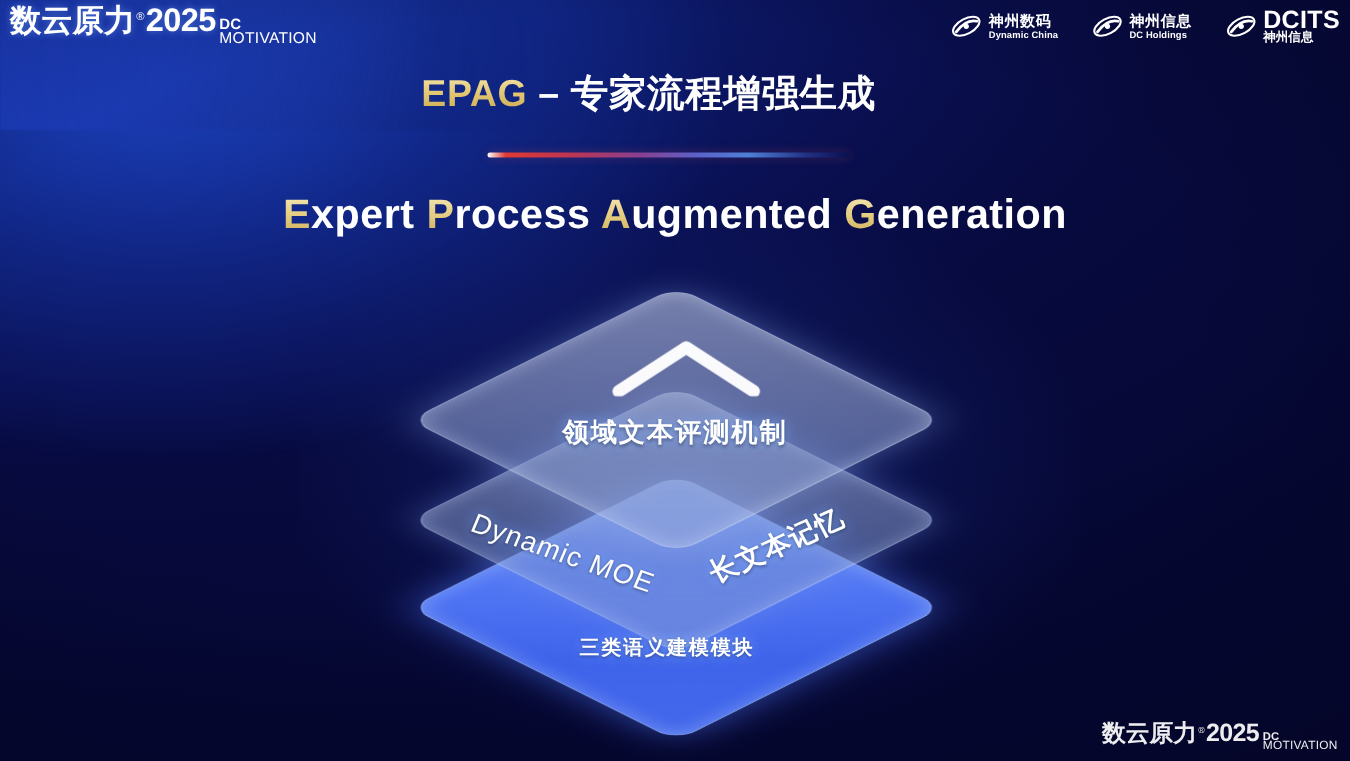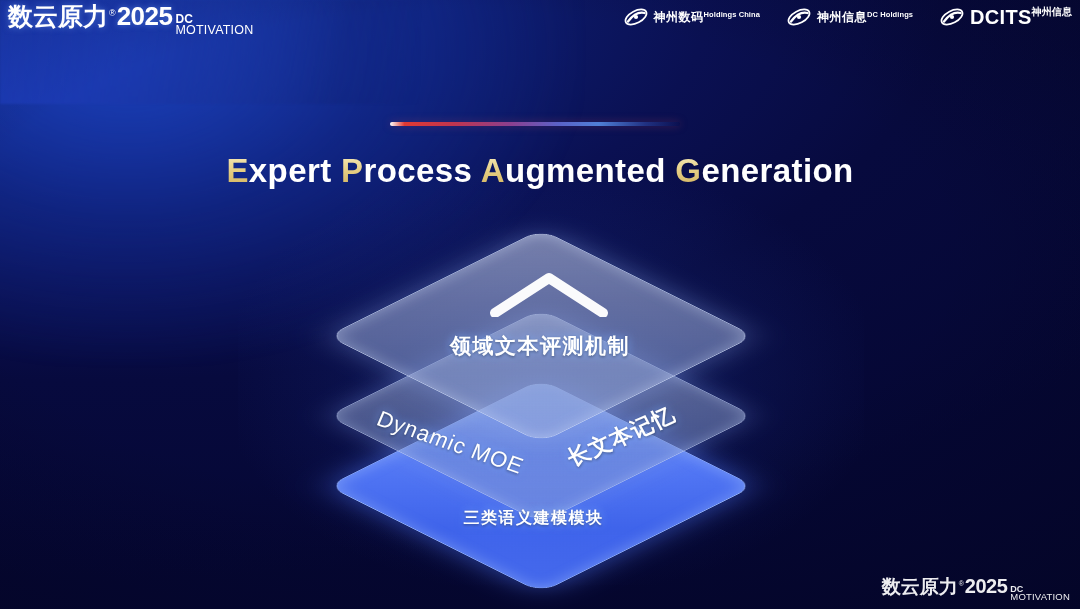--- a/index.html
+++ b/index.html
@@ -73,21 +73,21 @@
     text-shadow: 0 1px 4px rgba(0,0,0,0.5);
     white-space: nowrap;
   }
 
   .brandbar {
     position: absolute; right: 8px; top: 6px;
     display: flex; align-items: center; gap: 26px;
   }
   .brand { display: flex; align-items: center; gap: 5px; }
   .brand .mark { width: 26px; height: 22px; flex: none; }
-  .brand .txt { display: flex; flex-direction: row; line-height: 1.02; }
+  .brand .txt { display: flex; flex-direction: column; line-height: 1.02; }
   .brand .t1 { font-size: 12px; font-weight: bold; color: #ffffff; letter-spacing: 0.5px; white-space: nowrap; }
   .brand .t2 { font-size: 7.5px; font-weight: bold; color: #ffffff; letter-spacing: 0.1px; white-space: nowrap; }
   .brand.dcits .t1 { font-size: 20px; letter-spacing: 0.3px; }
   .brand.dcits .t2 { font-size: 10px; }
 
   
   .title-main {
     position: absolute; left: 337px; top: 55px;
     font-size: 30px; font-weight: bold; white-space: nowrap;
     letter-spacing: 0.5px;
@@ -211,21 +211,21 @@
     <div class="brand">
       <span class="mark">
         <svg viewBox="0 0 52 44" width="26" height="22" aria-hidden="true">
           <ellipse cx="26" cy="22" rx="23" ry="12" fill="none" stroke="#ffffff" stroke-width="3.4" transform="rotate(-28 26 22)"></ellipse>
           <path d="M10 31 Q26 10 43 14" fill="none" stroke="#ffffff" stroke-width="4.5" stroke-linecap="round"></path>
           <circle cx="26" cy="22" r="4.2" fill="#ffffff"></circle>
         </svg>
       </span>
       <span class="txt">
         <span class="t1">神州数码</span>
-        <span class="t2">Holdings China</span>
+        <span class="t2">Dynamic China</span>
       </span>
     </div>
 
     <div class="brand">
       <span class="mark">
         <svg viewBox="0 0 52 44" width="26" height="22" aria-hidden="true">
           <ellipse cx="26" cy="22" rx="23" ry="12" fill="none" stroke="#ffffff" stroke-width="3.4" transform="rotate(-28 26 22)"></ellipse>
           <path d="M10 31 Q26 10 43 14" fill="none" stroke="#ffffff" stroke-width="4.5" stroke-linecap="round"></path>
           <circle cx="26" cy="22" r="4.2" fill="#ffffff"></circle>
         </svg>
@@ -245,20 +245,23 @@
         </svg>
       </span>
       <span class="txt">
         <span class="t1">DCITS</span>
         <span class="t2">神州信息</span>
       </span>
     </div>
 
   </div>
 
+  <div class="title-main">
+    <span class="gold">EPAG</span><span class="white"> – </span><span class="white">专家流程增强生成</span>
+  </div>
 
   <div class="divider"></div>
 
   <div class="subtitle">
     <span class="cap">E</span><span class="rest">xpert </span><span class="cap">P</span><span class="rest">rocess </span><span class="cap">A</span><span class="rest">ugmented </span><span class="cap">G</span><span class="rest">eneration</span>
   </div>
 
   <div class="stack">
 
     <div class="plate" id="plate-bottom">

